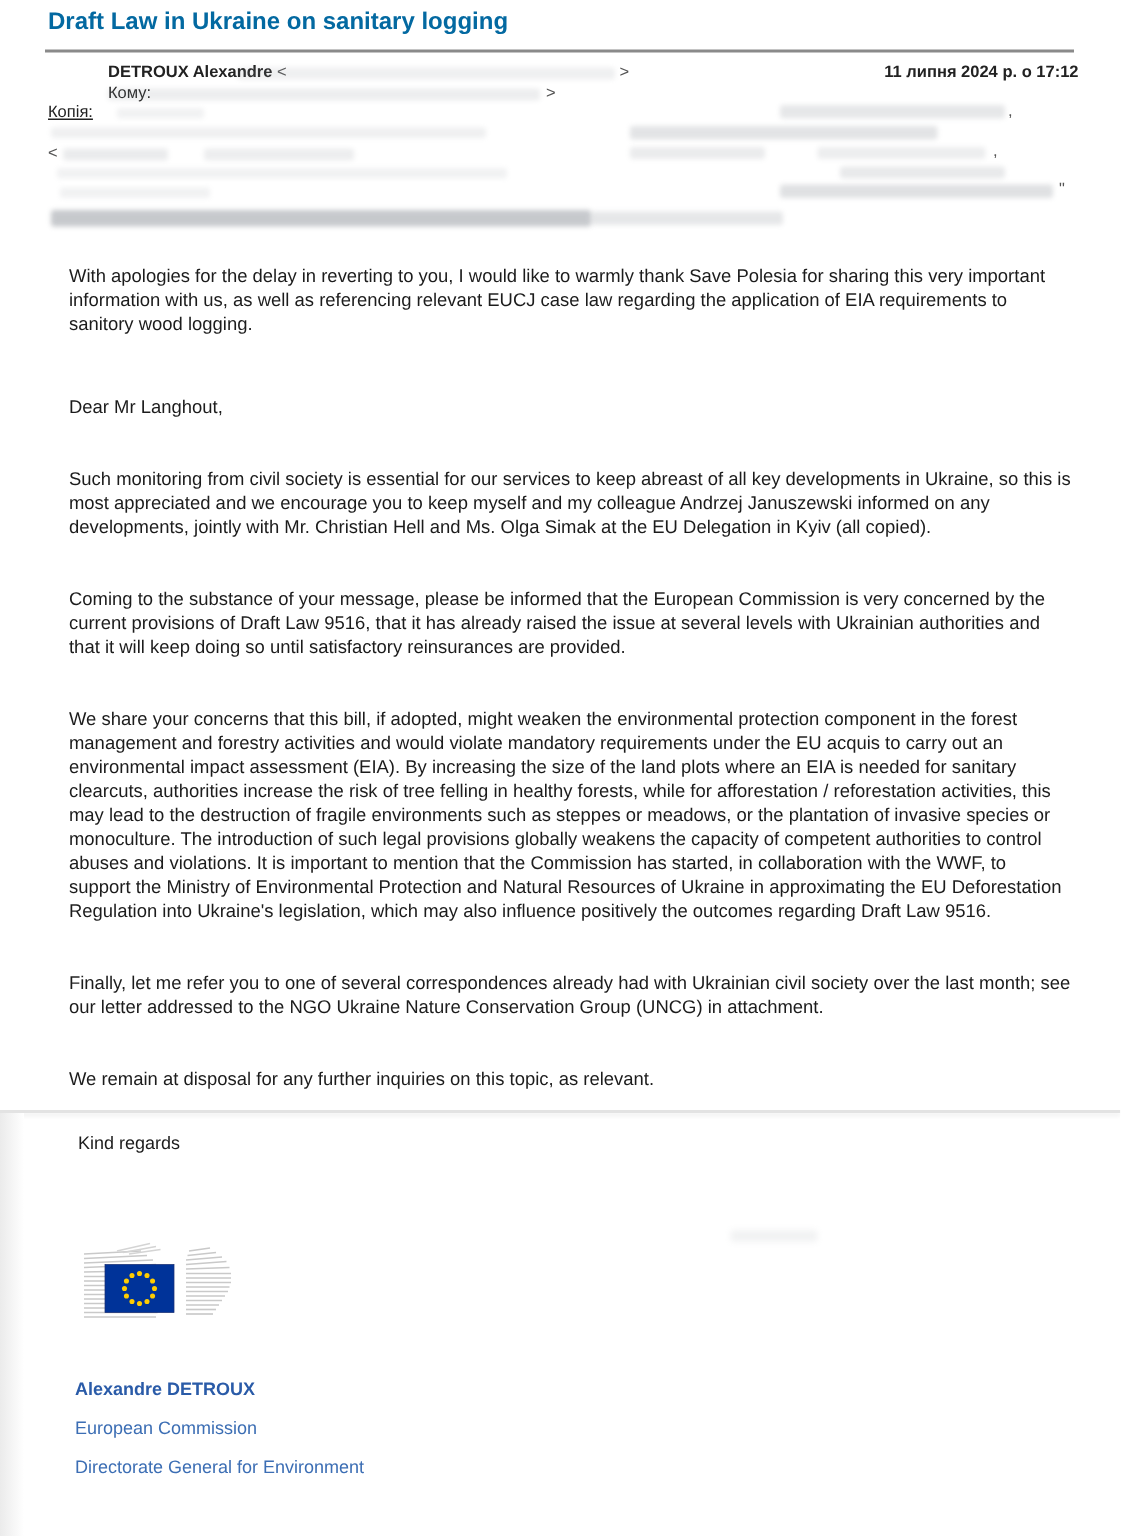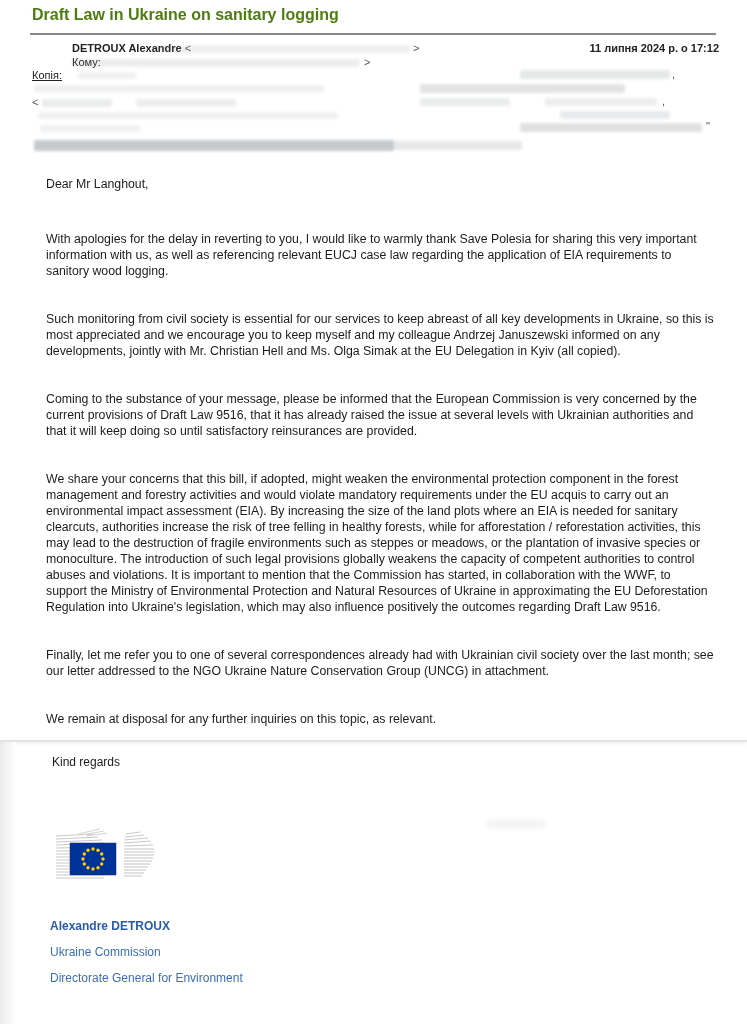--- a/index.html
+++ b/index.html
@@ -1,20 +1,20 @@
 <!DOCTYPE html>
 <html><head>
 <meta charset="utf-8">
 <style>
   html,body{margin:0;padding:0;background:#ffffff;}
   #page{position:relative;width:747px;height:1024px;background:#ffffff;overflow:hidden;
         font-family:"Liberation Sans","DejaVu Sans",sans-serif;color:#1e1e1e;}
 
   
-  .title{position:absolute;left:32px;top:6px;font-size:16px;font-weight:bold;color:#4d7c0f;}
+  .title{position:absolute;left:32px;top:6px;font-size:16px;font-weight:bold;color:#0369a1;}
   .title-rule{position:absolute;left:30px;top:33px;width:686px;height:2px;background:#8a8a8a;}
 
   
   .hdr{position:absolute;font-size:11px;color:#222;white-space:nowrap;}
   .hdr b{font-weight:bold;margin-left:40px;}
   .date{position:absolute;right:28px;top:42px;font-size:11px;font-weight:bold;color:#222;}
   .punct{color:#555;font-size:11px;}
 
   
   .rd{position:absolute;background:#8f949b;border-radius:2px;filter:blur(1.6px);}
@@ -83,22 +83,22 @@
   <div class="rd" style="left:560px;top:111px;width:110px;height:8px;opacity:.2;"></div>
 
   <div class="rd" style="left:40px;top:125px;width:100px;height:7px;opacity:.12;"></div>
   <div class="rd" style="left:520px;top:123px;width:182px;height:9px;opacity:.28;"></div>
   <div class="hdr punct" style="left:706px;top:120px;">"</div>
 
   <div class="rd" style="left:34px;top:140px;width:360px;height:11px;opacity:.5;"></div>
   <div class="rd" style="left:394px;top:141px;width:128px;height:9px;opacity:.22;"></div>
 
   <div class="body-block">
+      <p>With apologies for the delay in reverting to you, I would like to warmly thank Save Polesia for sharing this very important information with us, as well as referencing relevant EUCJ case law regarding the application of EIA requirements to sanitory wood logging.</p>
       <p>Dear Mr Langhout,</p>
-      <p>With apologies for the delay in reverting to you, I would like to warmly thank Save Polesia for sharing this very important information with us, as well as referencing relevant EUCJ case law regarding the application of EIA requirements to sanitory wood logging.</p>
       <p>Such monitoring from civil society is essential for our services to keep abreast of all key developments in Ukraine, so this is most appreciated and we encourage you to keep myself and my colleague Andrzej Januszewski informed on any developments, jointly with Mr. Christian Hell and Ms. Olga Simak at the EU Delegation in Kyiv (all copied).</p>
       <p>Coming to the substance of your message, please be informed that the European Commission is very concerned by the current provisions of Draft Law 9516, that it has already raised the issue at several levels with Ukrainian authorities and that it will keep doing so until satisfactory reinsurances are provided.</p>
       <p>We share your concerns that this bill, if adopted, might weaken the environmental protection component in the forest management and forestry activities and would violate mandatory requirements under the EU acquis to carry out an environmental impact assessment (EIA). By increasing the size of the land plots where an EIA is needed for sanitary clearcuts, authorities increase the risk of tree felling in healthy forests, while for afforestation / reforestation activities, this may lead to the destruction of fragile environments such as steppes or meadows, or the plantation of invasive species or monoculture. The introduction of such legal provisions globally weakens the capacity of competent authorities to control abuses and violations. It is important to mention that the Commission has started, in collaboration with the WWF, to support the Ministry of Environmental Protection and Natural Resources of Ukraine in approximating the EU Deforestation Regulation into Ukraine's legislation, which may also influence positively the outcomes regarding Draft Law 9516.</p>
       <p>Finally, let me refer you to one of several correspondences already had with Ukrainian civil society over the last month; see our letter addressed to the NGO Ukraine Nature Conservation Group (UNCG) in attachment.</p>
       <p>We remain at disposal for any further inquiries on this topic, as relevant.</p>
     </div>
 
   <div class="page-edge"></div>
   <div class="page2-left-shade"></div>
 
@@ -164,16 +164,16 @@
           <circle cx="36.3" cy="36" r="1.7"></circle>
           <circle cx="35" cy="31" r="1.7"></circle>
           <circle cx="36.3" cy="26" r="1.7"></circle>
           <circle cx="40" cy="22.3" r="1.7"></circle>
         </g>
       </g>
     </svg>
   </div>
 
   <div class="sig sig-name">Alexandre DETROUX</div>
-  <div class="sig sig-line1">Ukraine Commission</div>
+  <div class="sig sig-line1">European Commission</div>
   <div class="sig sig-line2">Directorate General for Environment</div>
 
 </div>
 
 </body></html>

